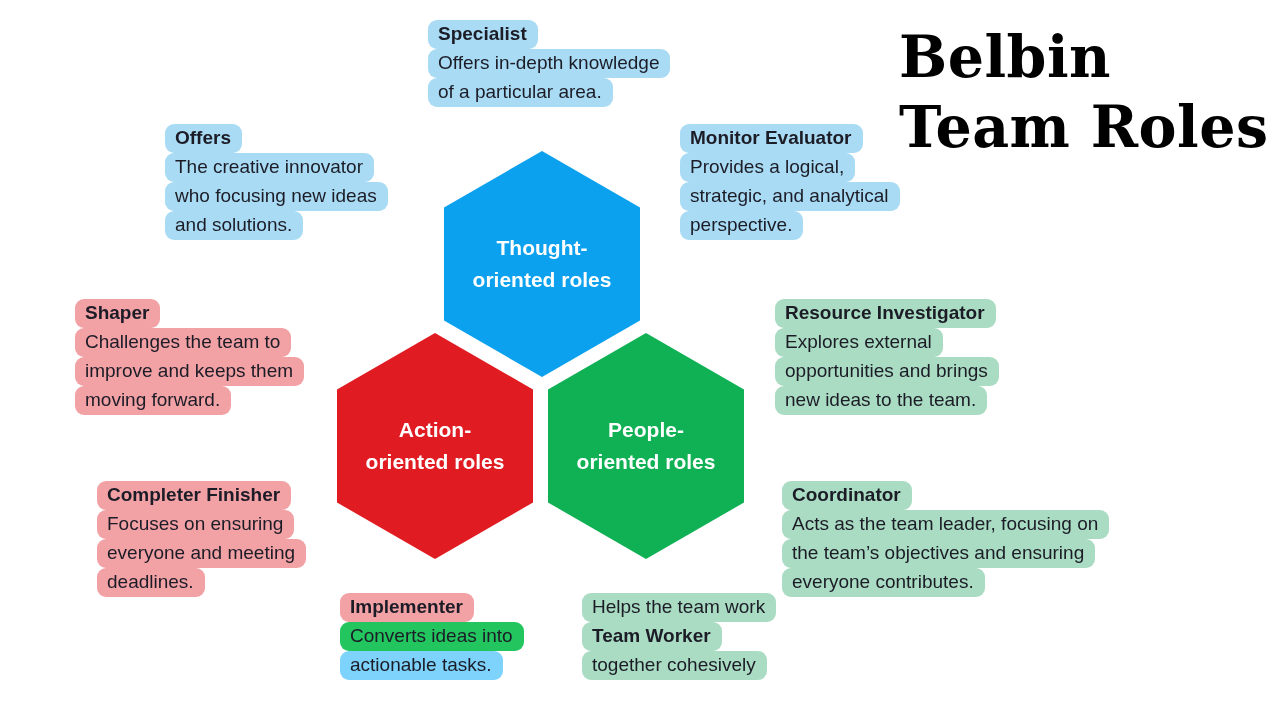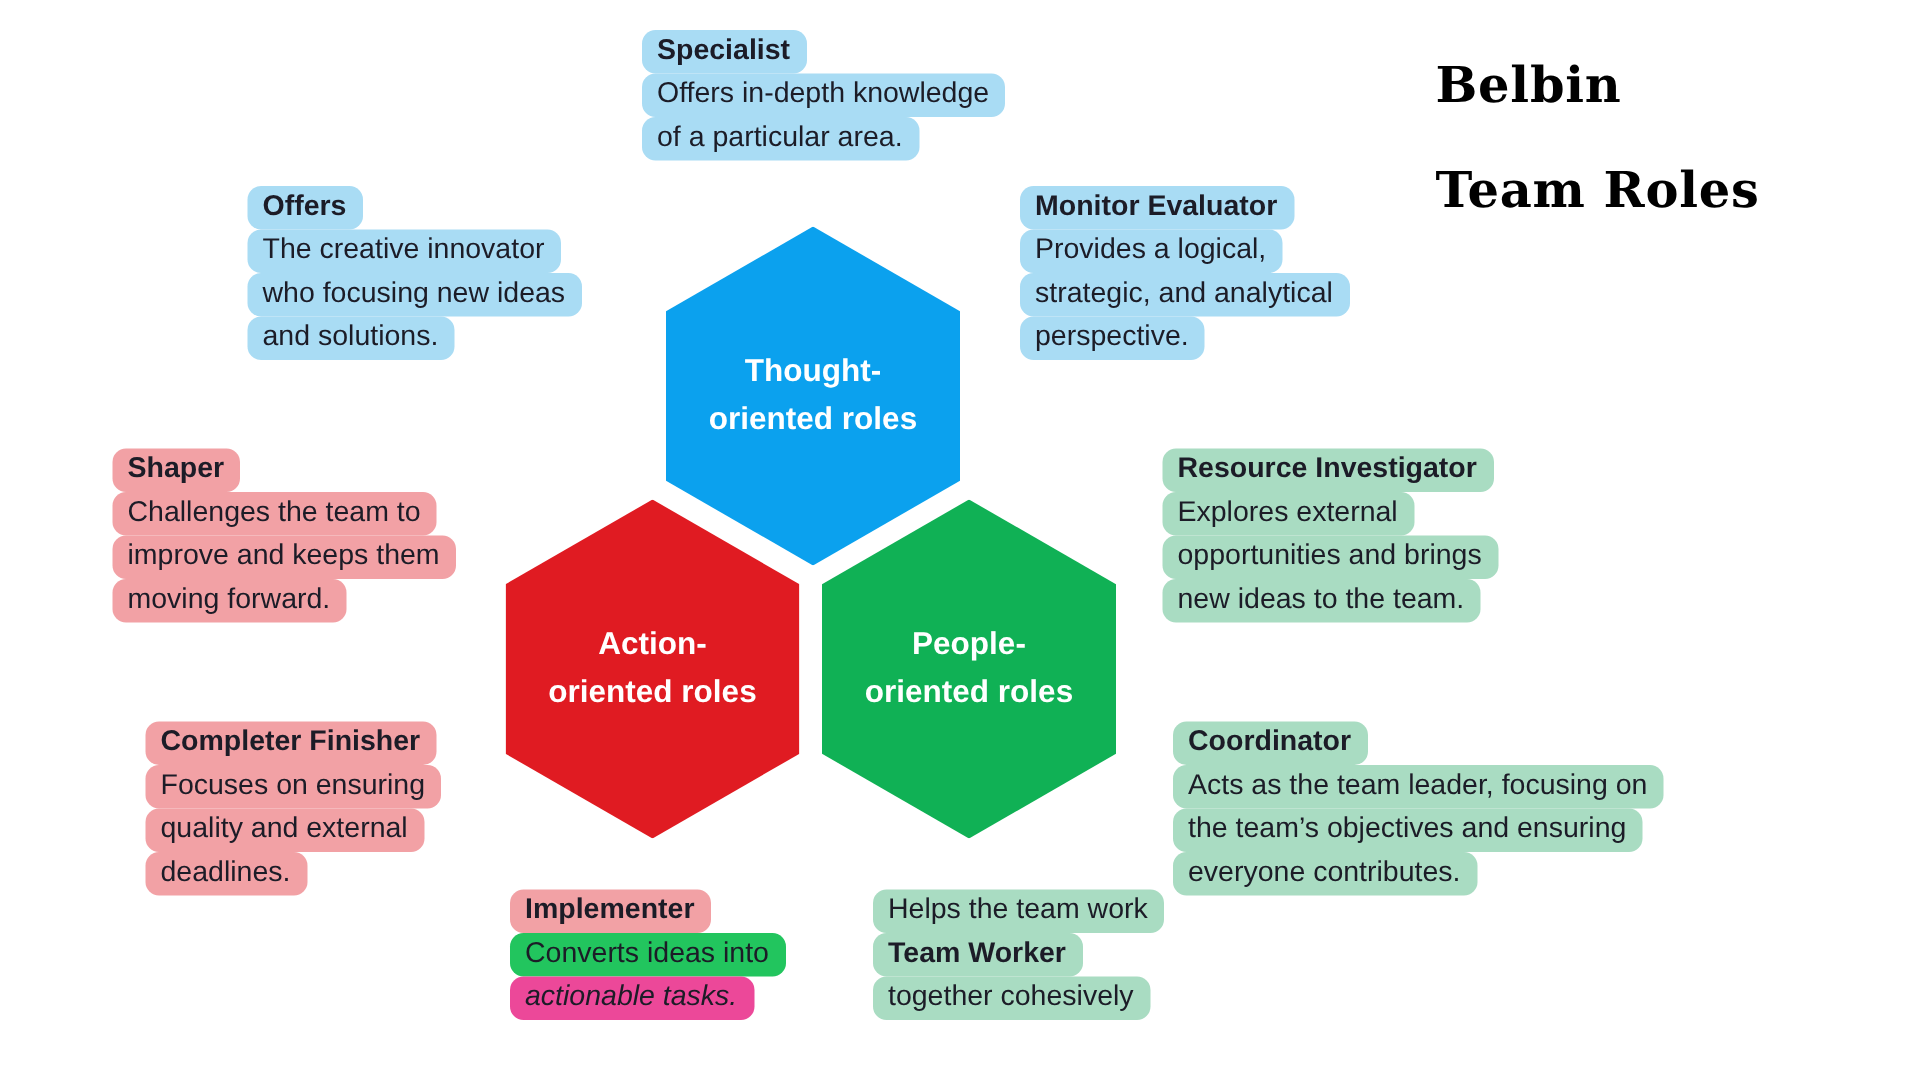--- a/index.html
+++ b/index.html
@@ -8,25 +8,25 @@
     width: 1280px;
     height: 720px;
     background: #ffffff;
     overflow: hidden;
     font-family: "Liberation Sans", sans-serif;
   }
 
   
   .main-title {
     position: absolute;
-    left: 957px;
+    left: 899px;
     top: 22px;
     font-family: "DejaVu Serif", "Liberation Serif", serif;
     font-weight: bold;
-    font-size: 33px;
+    font-size: 57px;
     line-height: 70px;
     color: #000000;
     letter-spacing: 0.5px;
   }
 
   
   .hex {
     position: absolute;
     width: 196px;
     height: 226px;
@@ -121,28 +121,28 @@
   <div class="callout co-shaper">
     <div class="co-line co-title" style="background-color: rgb(242, 161, 165);">Shaper</div>
     <div class="co-line" style="background-color: rgb(242, 161, 165);">Challenges the team to</div>
     <div class="co-line" style="background-color: rgb(242, 161, 165);">improve and keeps them</div>
     <div class="co-line" style="background-color: rgb(242, 161, 165);">moving forward.</div>
   </div>
 
   <div class="callout co-completer">
     <div class="co-line co-title" style="background-color: rgb(242, 161, 165);">Completer Finisher</div>
     <div class="co-line" style="background-color: rgb(242, 161, 165);">Focuses on ensuring</div>
-    <div class="co-line" style="background-color: rgb(242, 161, 165);">quality and external</div>
+    <div class="co-line" style="background-color: rgb(242, 161, 165);">everyone and meeting</div>
     <div class="co-line" style="background-color: rgb(242, 161, 165);">deadlines.</div>
   </div>
 
   <div class="callout co-implementer">
     <div class="co-line co-title" style="background-color: rgb(242, 161, 165);">Implementer</div>
     <div class="co-line" style="background-color: #22c55e;">Converts ideas into</div>
-    <div class="co-line" style="background-color: #ec4899; font-style: italic;">actionable tasks.</div>
+    <div class="co-line" style="background-color: #7dd3fc;">actionable tasks.</div>
   </div>
 
   <div class="callout co-teamworker">
     <div class="co-line" style="background-color: rgb(169, 220, 194);">Helps the team work</div>
     <div class="co-line co-title" style="background-color: rgb(169, 220, 194);">Team Worker</div>
     <div class="co-line" style="background-color: rgb(169, 220, 194);">together cohesively</div>
   </div>
 
   <div class="callout co-resource">
     <div class="co-line co-title" style="background-color: rgb(169, 220, 194);">Resource Investigator</div>

